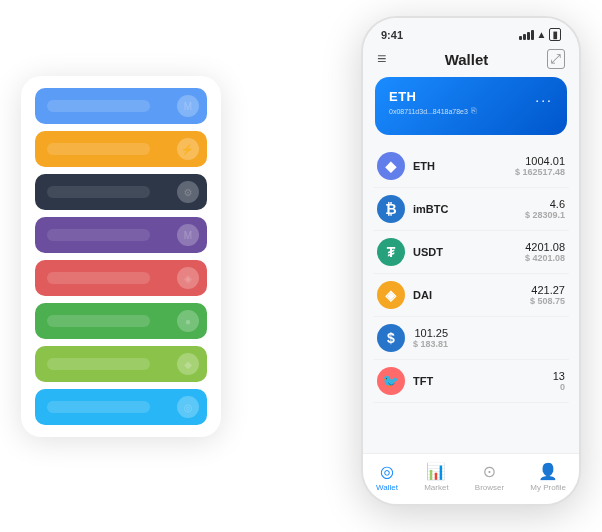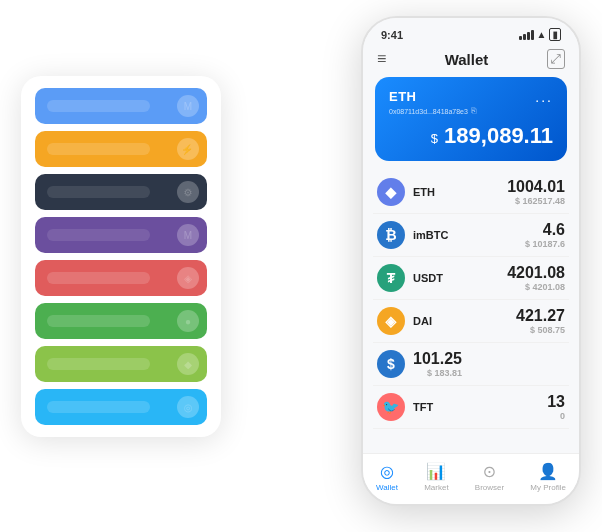--- a/index.html
+++ b/index.html
@@ -169,21 +169,21 @@
       border-radius: 50%;
       margin-right: 8px;
       display: flex;
       align-items: center;
       justify-content: center;
       font-size: 14px;
       flex-shrink: 0;
     }
     .asset-name { font-size: 11px; font-weight: 600; color: #222; flex: 1; }
     .asset-values { text-align: right; }
-    .asset-amount { font-size: 16px; font-weight: 700; color: #222; }
+    .asset-amount { font-size: 11px; font-weight: 400; color: #222; }
     .asset-usd { font-size: 9px; color: #aaa; font-weight: bold; }
 
     
     .bottom-nav {
       display: flex;
       justify-content: space-around;
       padding: 8px 0 12px;
       background: #fff;
       border-top: 1px solid #eee;
       flex-shrink: 0;
@@ -272,42 +272,38 @@
 
     <div class="eth-card">
       <div class="eth-card-header">
         <span class="eth-label">ETH</span>
         <span class="eth-dots">...</span>
       </div>
       <div class="eth-address">
         <span>0x08711d3d...8418a78e3</span>
         <span>⎘</span>
       </div>
-      <div class="eth-balance">
-        <span class="eth-currency">$</span>
-        <span>189,089.11</span>
-      </div>
     </div>
 
 
     <div class="asset-list" id="asset-list">
         <div class="asset-item">
     <div class="asset-icon icon-eth" style="color:white;font-weight:700">◆</div>
     <span class="asset-name">ETH</span>
     <div class="asset-values">
       <div class="asset-amount">1004.01</div>
       <div class="asset-usd">$ 162517.48</div>
     </div>
   </div>
         <div class="asset-item">
     <div class="asset-icon icon-imbtc" style="color:white;font-weight:700">₿</div>
     <span class="asset-name">imBTC</span>
     <div class="asset-values">
       <div class="asset-amount">4.6</div>
-      <div class="asset-usd">$ 10187.6</div>
+      <div class="asset-usd">$ 28309.1</div>
     </div>
   </div>
         <div class="asset-item">
     <div class="asset-icon icon-usdt" style="color:white;font-weight:700">₮</div>
     <span class="asset-name">USDT</span>
     <div class="asset-values">
       <div class="asset-amount">4201.08</div>
       <div class="asset-usd">$ 4201.08</div>
     </div>
   </div>

